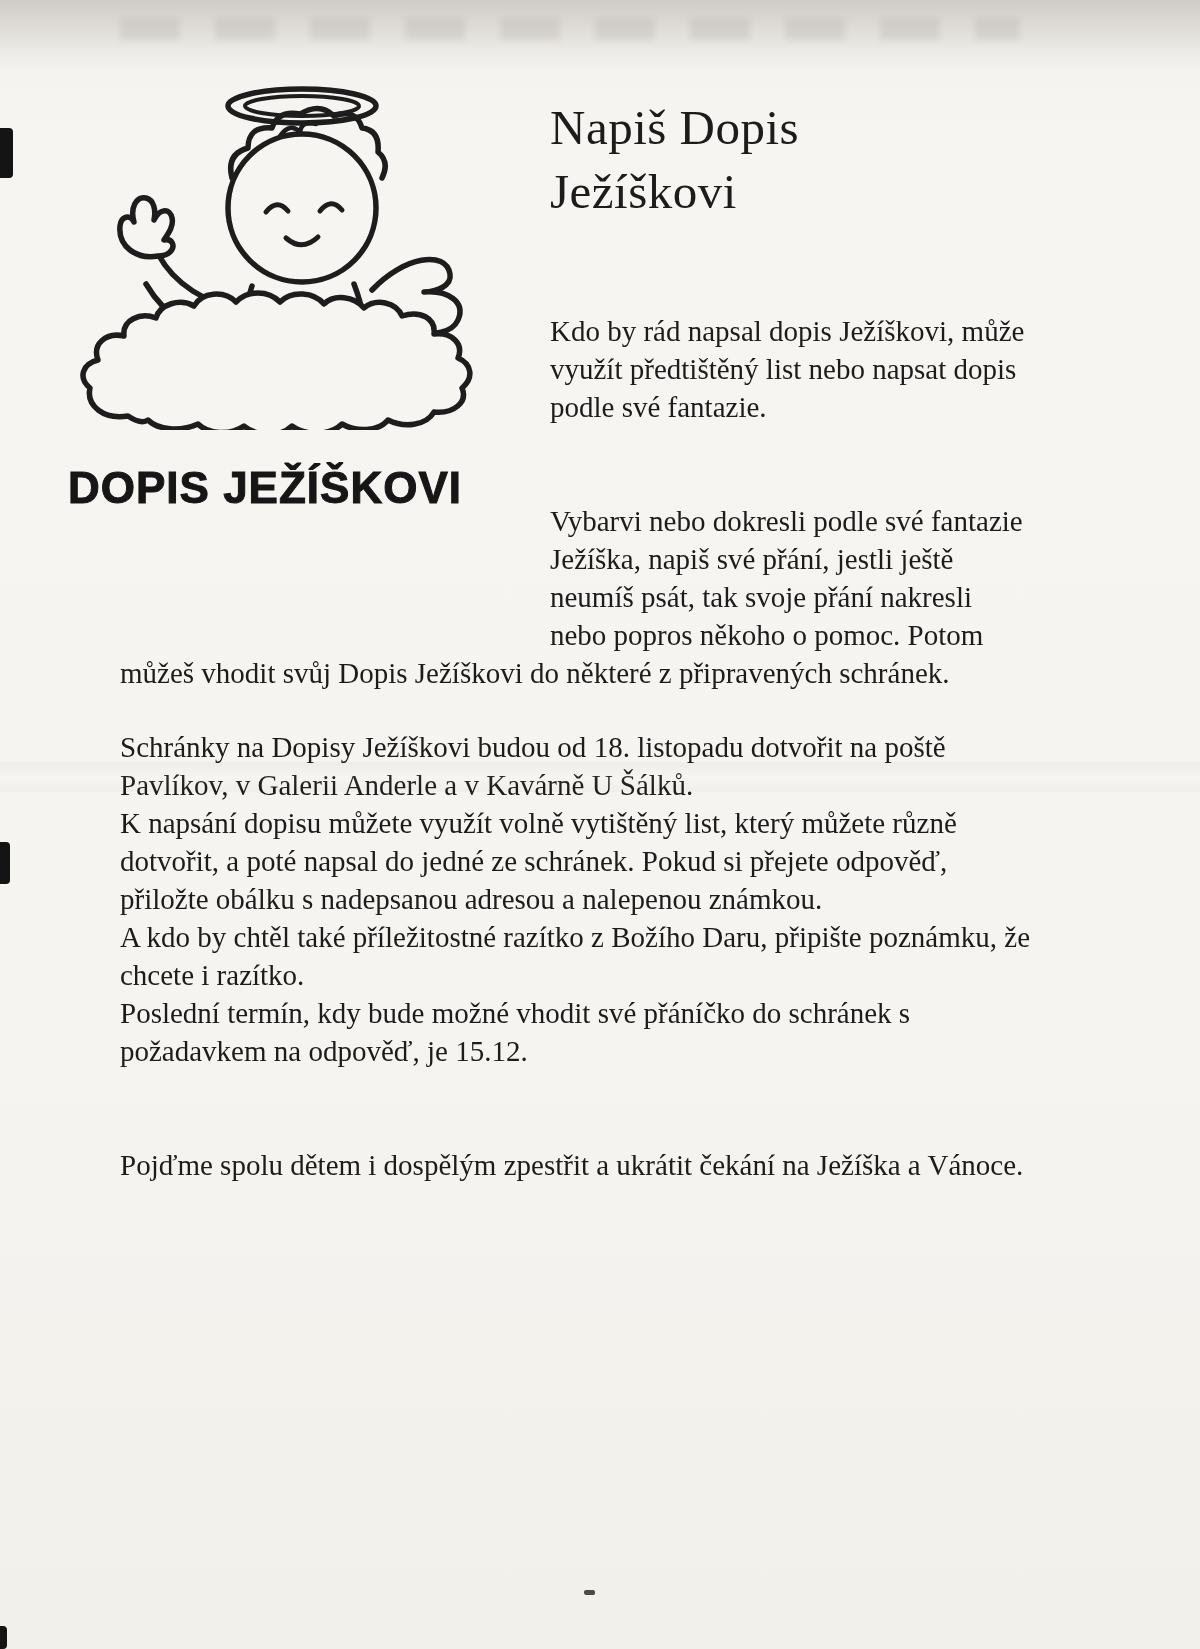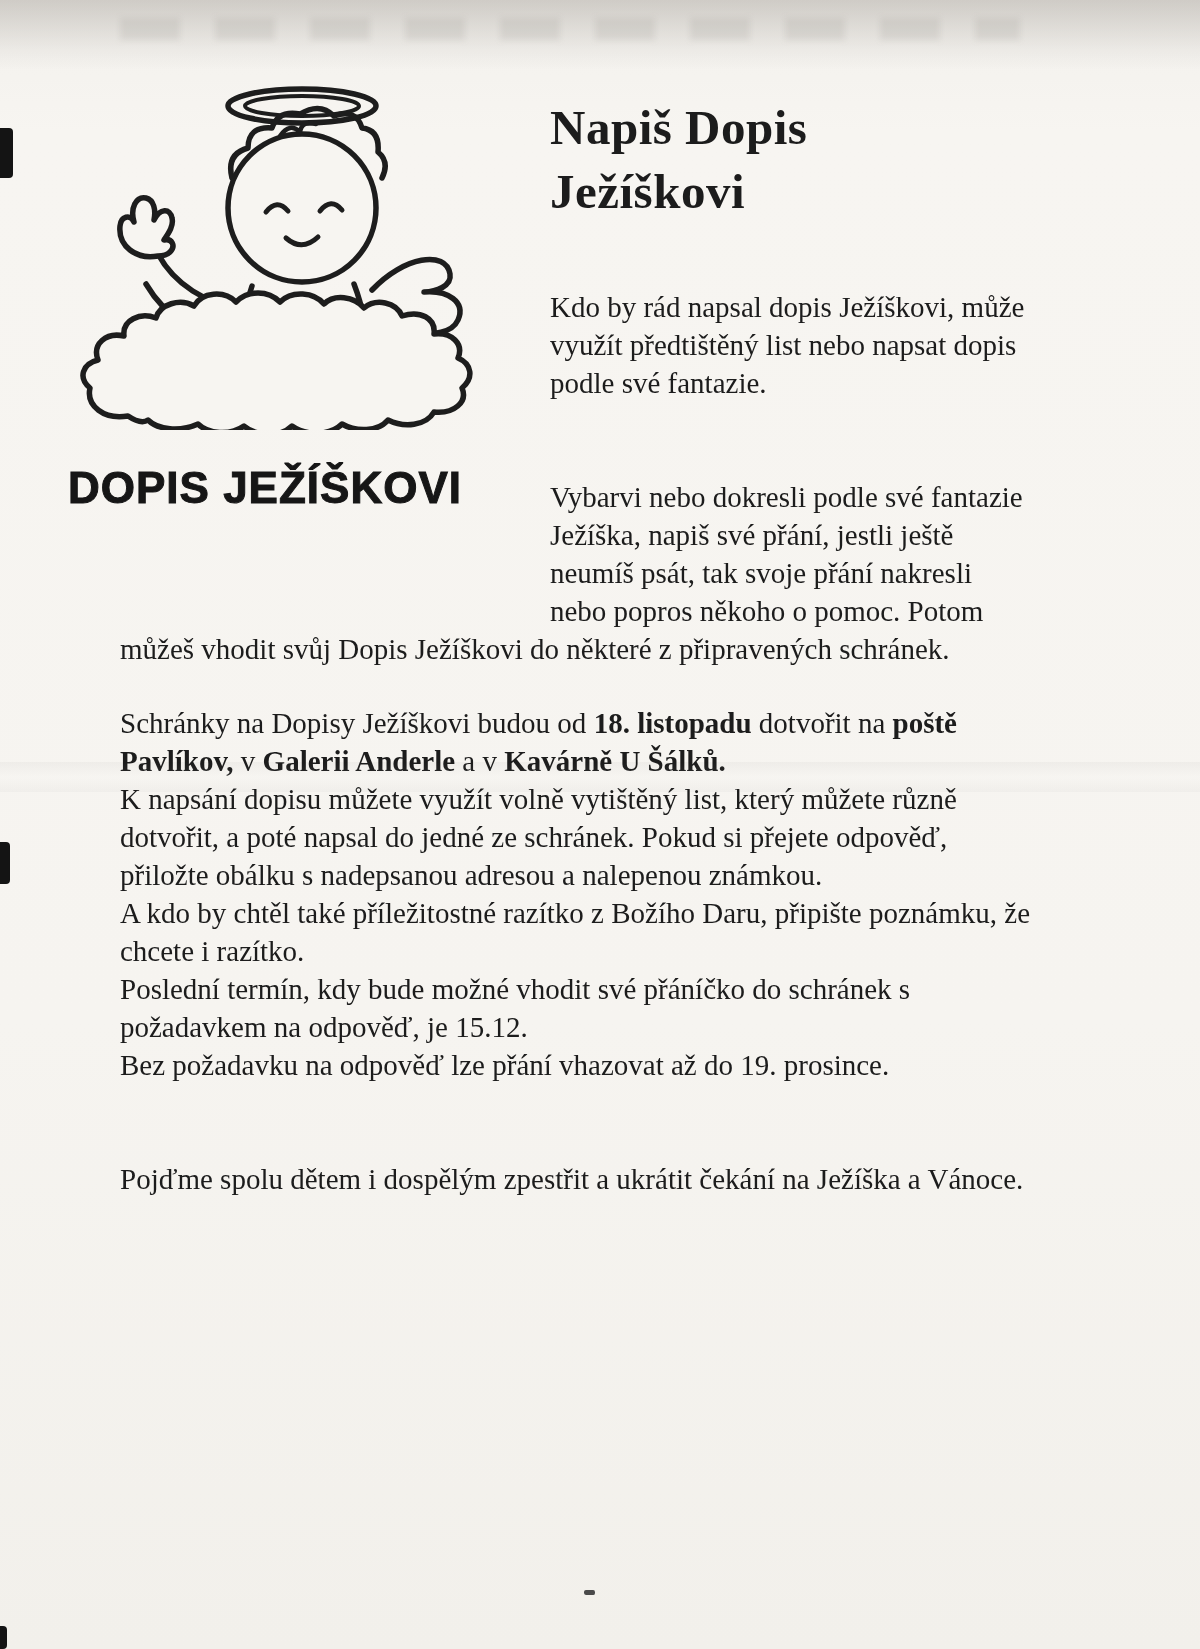--- a/index.html
+++ b/index.html
@@ -15,39 +15,39 @@
   .content { padding:96px 170px 0 120px; }
 
   .float-art {
     float:left;
     width:470px; height:550px;
     margin:-18px 12px 0 -52px;
   }
   .angel-svg { display:block; width:400px; height:352px; margin-left:6px; }
 
   .doc-title {
-    font-size:49px; line-height:64px; font-weight:700;
-    margin-bottom:64px; letter-spacing:0.5px;
+    font-size:49px; line-height:64px; font-weight:400;
+    margin-bottom:88px; letter-spacing:0.5px;
   }
   .doc-title .line { display:block; }
 
   .section-heading {
     font-family:"Liberation Sans","DejaVu Sans",sans-serif;
     font-weight:700; font-size:44px; line-height:52px;
     letter-spacing:1px; color:#161616;
     -webkit-text-stroke:1px #161616;
     margin-top:32px;
     white-space:nowrap;
   }
 
   .body-text { font-size:29px; line-height:38px; }
   .intro { margin-bottom:76px; }
   .details { margin-top:36px; }
   .closing { margin-top:76px; }
-  b { font-weight:700; }
+  b { font-weight:400; }
 
   
   .artifact { position:absolute; pointer-events:none; }
   .top-shade { top:0; left:0; right:0; height:70px;
     background:linear-gradient(180deg, rgba(90,85,78,0.18), rgba(90,85,78,0)); }
   .ghost-band { top:18px; left:120px; width:900px; height:22px;
     background:repeating-linear-gradient(90deg, rgba(120,115,108,0.12) 0 60px, rgba(120,115,108,0) 60px 95px);
     filter:blur(3px); }
   .crease { top:762px; left:0; right:0; height:30px;
     background:linear-gradient(180deg, rgba(0,0,0,0.03), rgba(255,255,255,0.06), rgba(0,0,0,0.025)); }
@@ -109,21 +109,20 @@
 
     <p class="body-text intro">Kdo by rád napsal dopis Ježíškovi, může využít předtištěný list nebo napsat dopis podle své fantazie.</p>
 
     <p class="body-text">Vybarvi nebo dokresli podle své fantazie Ježíška, napiš své přání, jestli ještě neumíš psát, tak svoje přání nakresli nebo popros někoho o pomoc. Potom můžeš vhodit svůj Dopis Ježíškovi do některé z připravených schránek.</p>
 
     <div class="details">
       <p class="body-text"><span>Schránky na Dopisy Ježíškovi budou od </span><b>18. listopadu</b><span> dotvořit na </span><b>poště Pavlíkov,</b><span> v </span><b>Galerii Anderle</b><span> a v </span><b>Kavárně U Šálků.</b></p>
       <div class="body-text">K napsání dopisu můžete využít volně vytištěný list, který můžete různě dotvořit, a poté napsal do jedné ze schránek. Pokud si přejete odpověď, přiložte obálku s nadepsanou adresou a nalepenou známkou.</div>
       <div class="body-text">A kdo by chtěl také příležitostné razítko z Božího Daru, připište poznámku, že chcete i razítko.</div>
       <div class="body-text">Poslední termín, kdy bude možné vhodit své přáníčko do schránek s požadavkem na odpověď, je 15.12.</div>
-      <div class="body-text">Bez požadavku na odpověď lze přání vhazovat až do 19. prosince.</div>
     </div>
 
     <p class="body-text closing">Pojďme spolu dětem i dospělým zpestřit a ukrátit čekání na Ježíška a Vánoce.</p>
 
   </div>
 
   <div class="artifact top-shade"></div>
   <div class="artifact ghost-band"></div>
   <div class="artifact crease"></div>
   <div class="artifact edge-mark m1"></div>

